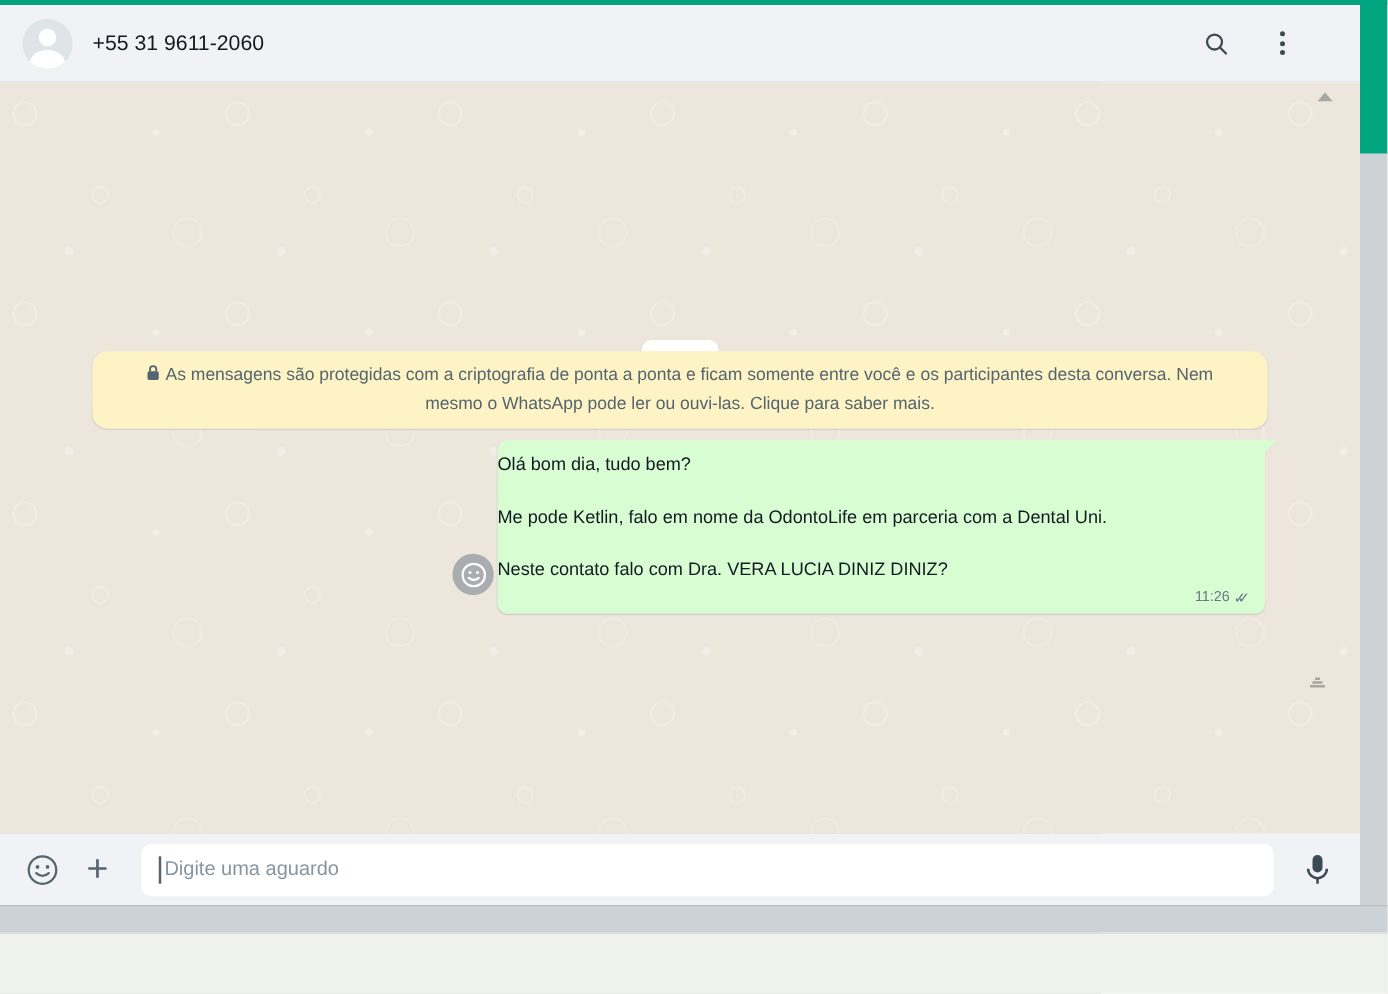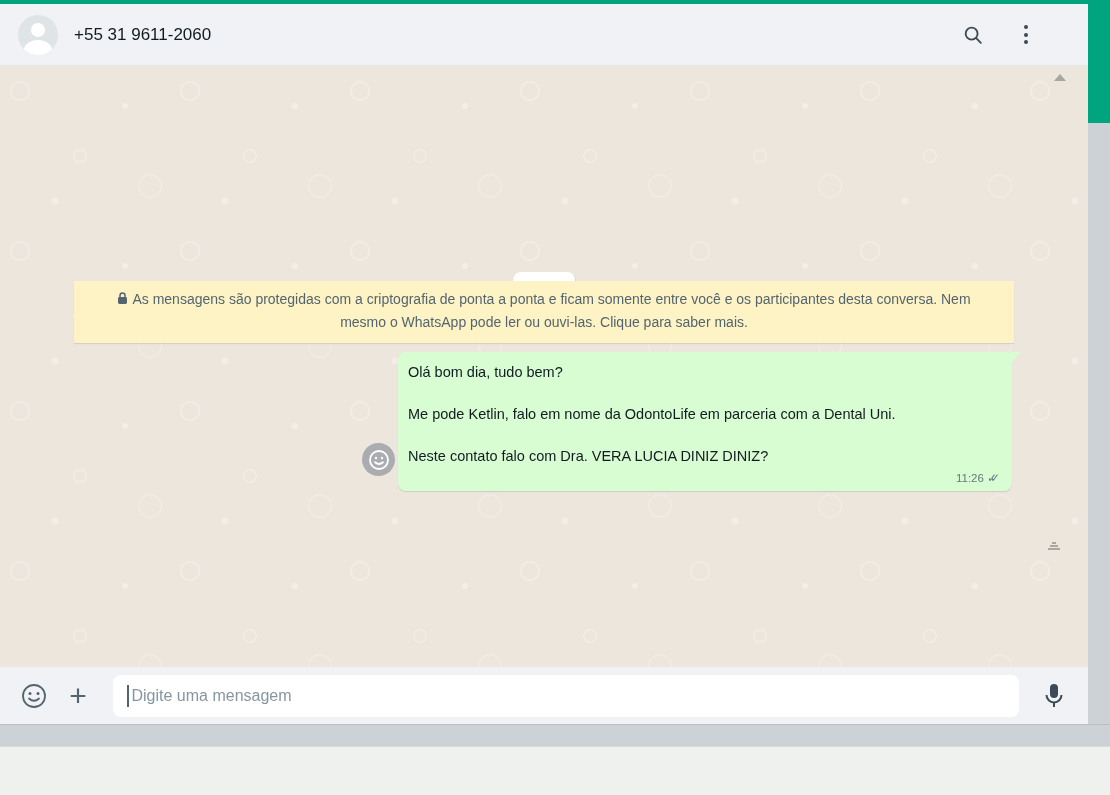--- a/index.html
+++ b/index.html
@@ -42,29 +42,29 @@
   .scroll-down-mark i { display:block; height:2px; background:#a7a7a3; margin-bottom:1px; }
   .scroll-down-mark i:nth-child(1){ margin:0 4px 1px; }
   .scroll-down-mark i:nth-child(2){ margin:0 2px 1px; }
 
   .date-pill { position:absolute; left:50%; top:169px; transform:translateX(-50%);
     background:#fff; color:#54656f; font-size:12.5px; letter-spacing:.6px;
     padding:7px 13px; border-radius:8px; box-shadow:0 1px 1px rgba(11,20,26,.12); cursor:default;margin-top:37px; }
 
   .e2e-notice { position:absolute; left:50%; top:215px; transform:translateX(-50%);
     width:940px; background:#fdf3c5; color:#54656f; font-size:14px; line-height:23px;
-    text-align:center; padding:7px 36px 9px; border-radius:0;
+    text-align:center; padding:7px 36px 9px; border-radius:12px;
     box-shadow:0 1px 1px rgba(11,20,26,.10); cursor:pointer; }
   .lock-ic { display:inline-block; vertical-align:-1px; margin-right:4px; }
 
   .msg-row { position:absolute; left:0; top:286px; width:1050px; }
   .react-btn { position:absolute; left:362px; top:91px; width:33px; height:33px; border-radius:50%;
     background:#a9adb0; border:none; cursor:pointer; display:flex; align-items:center; justify-content:center; }
   .bubble { position:absolute; left:398px; top:0; width:614px; background:#d9fdd3;
-    border-radius:8px; border-top-right-radius:0; padding:10px 10px 24px;
+    border-radius:8px; border-top-right-radius:0; padding:10px 0 24px;
     box-shadow:0 1px 1px rgba(11,20,26,.12); }
   .bubble .tail { position:absolute; right:-9px; top:0; width:0; height:0;
     border-left:10px solid #d9fdd3; border-bottom:11px solid transparent; }
   .bubble p { font-size:14.5px; line-height:21px; color:#111b21; margin-bottom:21px; white-space:pre-wrap; }
   .bubble p:last-of-type { margin-bottom:0; }
   .msg-meta { position:absolute; right:12px; bottom:6px; display:flex; align-items:center; gap:3px; }
   .msg-time { font-size:11.5px; color:#667781; }
   .ticks { color:#667781; font-size:12px; letter-spacing:-7px; padding-right:7px; }
 
   
@@ -158,21 +158,21 @@
         <circle cx="9" cy="10.5" r="1.5" fill="#54656f"></circle>
           <circle cx="17" cy="10.5" r="1.5" fill="#54656f"></circle>
         <path d="M8 15.5 q5 4.5 10 0" fill="none" stroke="#54656f" stroke-width="1.8" stroke-linecap="round"></path>
       </svg>
     </button>
     <button class="comp-btn">
       <span class="plus-glyph">+</span>
     </button>
     <div class="msg-input">
       <span class="caret"></span>
-      <span class="placeholder">Digite uma mensagem</span>
+      <span class="placeholder">Digite uma aguardo</span>
     </div>
     <button class="comp-btn">
       <svg width="22" height="26" viewBox="0 0 22 26">
         <rect x="7" y="1" width="8" height="14" rx="4" fill="#3b4a54"></rect>
         <path d="M3.5 12 a7.5 7.5 0 0 0 15 0" fill="none" stroke="#3b4a54" stroke-width="2"></path>
         <line x1="11" y1="19.5" x2="11" y2="24" stroke="#3b4a54" stroke-width="2"></line>
       </svg>
     </button>
   </footer>
 

